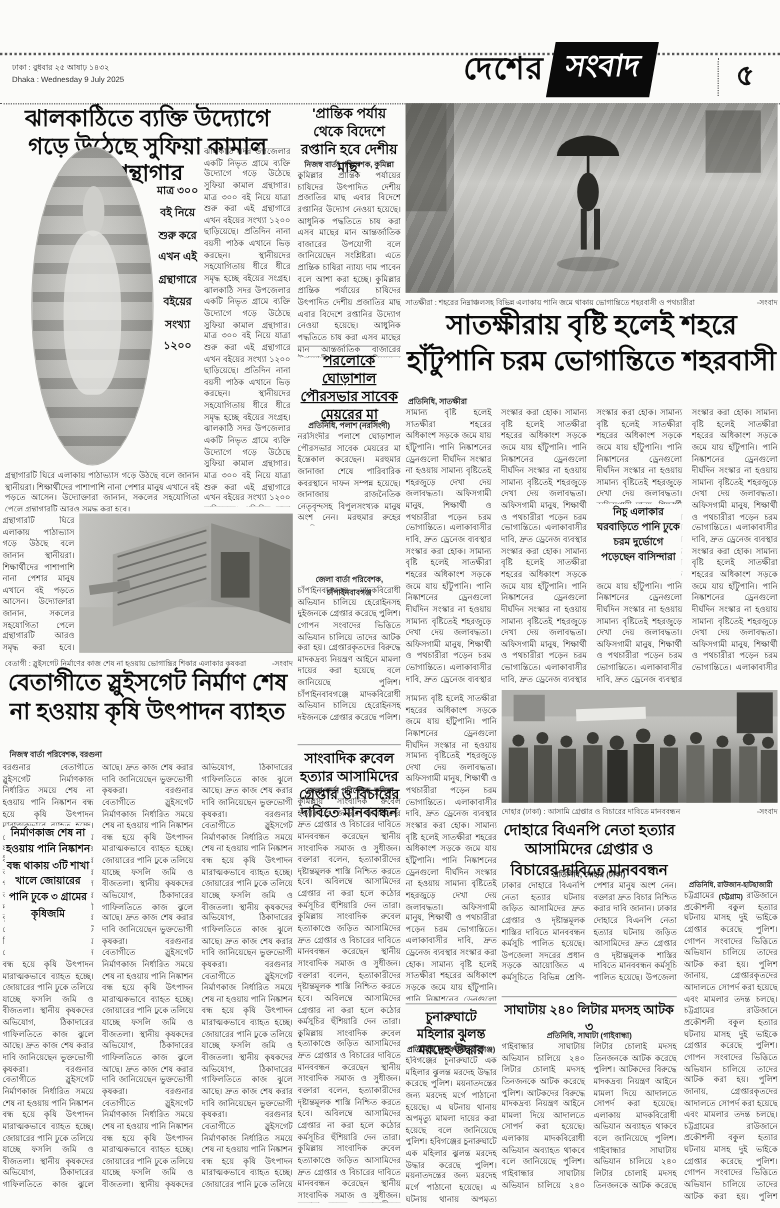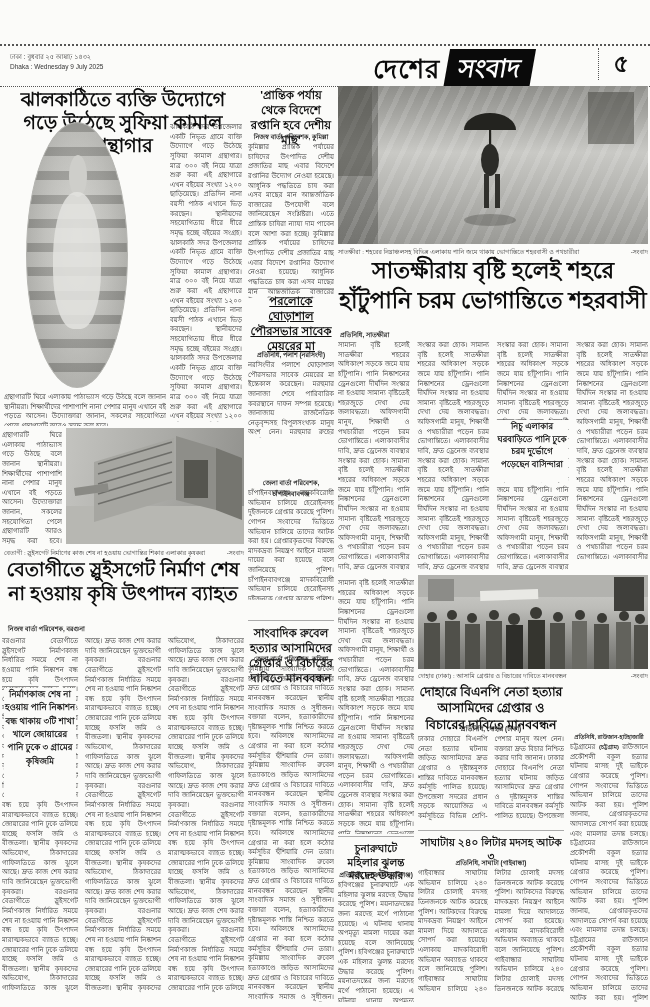--- a/index.html
+++ b/index.html
@@ -3,21 +3,21 @@
 <meta charset="utf-8">
 <style>
   html,body{margin:0;padding:0;background:#dcdcd8;}
   .page{position:relative;width:650px;height:1007px;margin:0 auto;background:#fbfbf9;
         font-family:"Liberation Sans","DejaVu Sans",sans-serif;color:#1b1b1b;overflow:hidden;}
   .abs{position:absolute;}
   
   .header{position:absolute;left:0;top:44px;width:650px;height:40px;
           border-top:2px dotted #555;border-bottom:1px dotted #555;background:#fbfbf9;}
   .dateblock{position:absolute;left:10px;top:6px;font-size:6.5px;line-height:1.5;color:#333;}
-  .masthead{position:absolute;left:373px;top:3px;height:32px;display:flex;align-items:flex-start;}
+  .masthead{position:absolute;left:386px;top:3px;height:32px;display:flex;align-items:flex-end;}
   .m-left{font-size:26px;font-weight:bold;color:#0a0a0a;letter-spacing:1px;}
   .m-right{display:inline-block;margin-left:6px;background:#0a0a0a;color:#ffffff;font-size:25px;
            font-weight:bold;padding:0 12px 3px 12px;transform:skewX(-10deg);}
   .pagenum{position:absolute;left:598px;top:2px;width:44px;height:32px;border-left:1px dotted #555;
            text-align:center;font-size:24px;font-weight:bold;color:#111;line-height:32px;}
   
   .hl{font-weight:bold;text-align:center;color:#0d0d0d;}
   .byline{font-size:6.4px;font-weight:bold;color:#222;}
   .byline.c{text-align:center;}
   .body-text{font-size:6.8px;line-height:1.42;text-align:justify;color:#2c2c2c;overflow:hidden;}
@@ -59,20 +59,21 @@
     <div class="pagenum">৫</div>
   </div>
 
   <div class="abs hl" style="left:2px;top:88px;width:242px;font-size:19px;line-height:1.22;">ঝালকাঠিতে ব্যক্তি উদ্যোগে গড়ে উঠেছে সুফিয়া কামাল গ্রন্থাগার</div>
 
   <div class="abs photo circle-photo" style="left:26px;top:122px;width:100px;height:264px;">
     <div class="blob-head"></div>
     <div class="blob"></div>
   </div>
 
+  <div class="abs pullq" style="left:130px;top:150px;width:36px;font-size:9px;line-height:2.05;">মাত্র ৩০০ বই নিয়ে শুরু করে এখন এই গ্রন্থাগারে বইয়ের সংখ্যা ১২০০</div>
 
   <div class="abs body-text" style="left:170px;top:122px;width:72px;height:300px;">ঝালকাঠি সদর উপজেলার একটি নিভৃত গ্রামে ব্যক্তি উদ্যোগে গড়ে উঠেছে সুফিয়া কামাল গ্রন্থাগার। মাত্র ৩০০ বই নিয়ে যাত্রা শুরু করা এই গ্রন্থাগারে এখন বইয়ের সংখ্যা ১২০০ ছাড়িয়েছে। প্রতিদিন নানা বয়সী পাঠক এখানে ভিড় করছেন। স্থানীয়দের সহযোগিতায় ধীরে ধীরে সমৃদ্ধ হচ্ছে বইয়ের সংগ্রহ। ঝালকাঠি সদর উপজেলার একটি নিভৃত গ্রামে ব্যক্তি উদ্যোগে গড়ে উঠেছে সুফিয়া কামাল গ্রন্থাগার। মাত্র ৩০০ বই নিয়ে যাত্রা শুরু করা এই গ্রন্থাগারে এখন বইয়ের সংখ্যা ১২০০ ছাড়িয়েছে। প্রতিদিন নানা বয়সী পাঠক এখানে ভিড় করছেন। স্থানীয়দের সহযোগিতায় ধীরে ধীরে সমৃদ্ধ হচ্ছে বইয়ের সংগ্রহ। ঝালকাঠি সদর উপজেলার একটি নিভৃত গ্রামে ব্যক্তি উদ্যোগে গড়ে উঠেছে সুফিয়া কামাল গ্রন্থাগার। মাত্র ৩০০ বই নিয়ে যাত্রা শুরু করা এই গ্রন্থাগারে এখন বইয়ের সংখ্যা ১২০০ ছাড়িয়েছে। প্রতিদিন নানা বয়সী পাঠক এখানে ভিড় করছেন। স্থানীয়দের সহযোগিতায় ধীরে ধীরে সমৃদ্ধ হচ্ছে বইয়ের সংগ্রহ।</div>
 
   <div class="abs body-text" style="left:4px;top:392px;width:162px;height:34px;">গ্রন্থাগারটি ঘিরে এলাকায় পাঠাভ্যাস গড়ে উঠছে বলে জানান স্থানীয়রা। শিক্ষার্থীদের পাশাপাশি নানা পেশার মানুষ এখানে বই পড়তে আসেন। উদ্যোক্তারা জানান, সকলের সহযোগিতা পেলে গ্রন্থাগারটি আরও সমৃদ্ধ করা হবে।</div>
 
   <div class="abs body-text" style="left:2px;top:430px;width:60px;height:114px;">গ্রন্থাগারটি ঘিরে এলাকায় পাঠাভ্যাস গড়ে উঠছে বলে জানান স্থানীয়রা। শিক্ষার্থীদের পাশাপাশি নানা পেশার মানুষ এখানে বই পড়তে আসেন। উদ্যোক্তারা জানান, সকলের সহযোগিতা পেলে গ্রন্থাগারটি আরও সমৃদ্ধ করা হবে। গ্রন্থাগারটি ঘিরে এলাকায় পাঠাভ্যাস গড়ে উঠছে বলে জানান স্থানীয়রা। শিক্ষার্থীদের পাশাপাশি নানা পেশার মানুষ এখানে বই পড়তে আসেন। উদ্যোক্তারা জানান, সকলের সহযোগিতা পেলে গ্রন্থাগারটি আরও সমৃদ্ধ করা হবে।</div>
 
   <div class="abs photo constr" style="left:66px;top:428px;width:178px;height:116px;">
     <svg width="178" height="116" viewBox="0 0 178 116">
       <rect x="0" y="78" width="178" height="38" fill="#b7b7b2"></rect>

